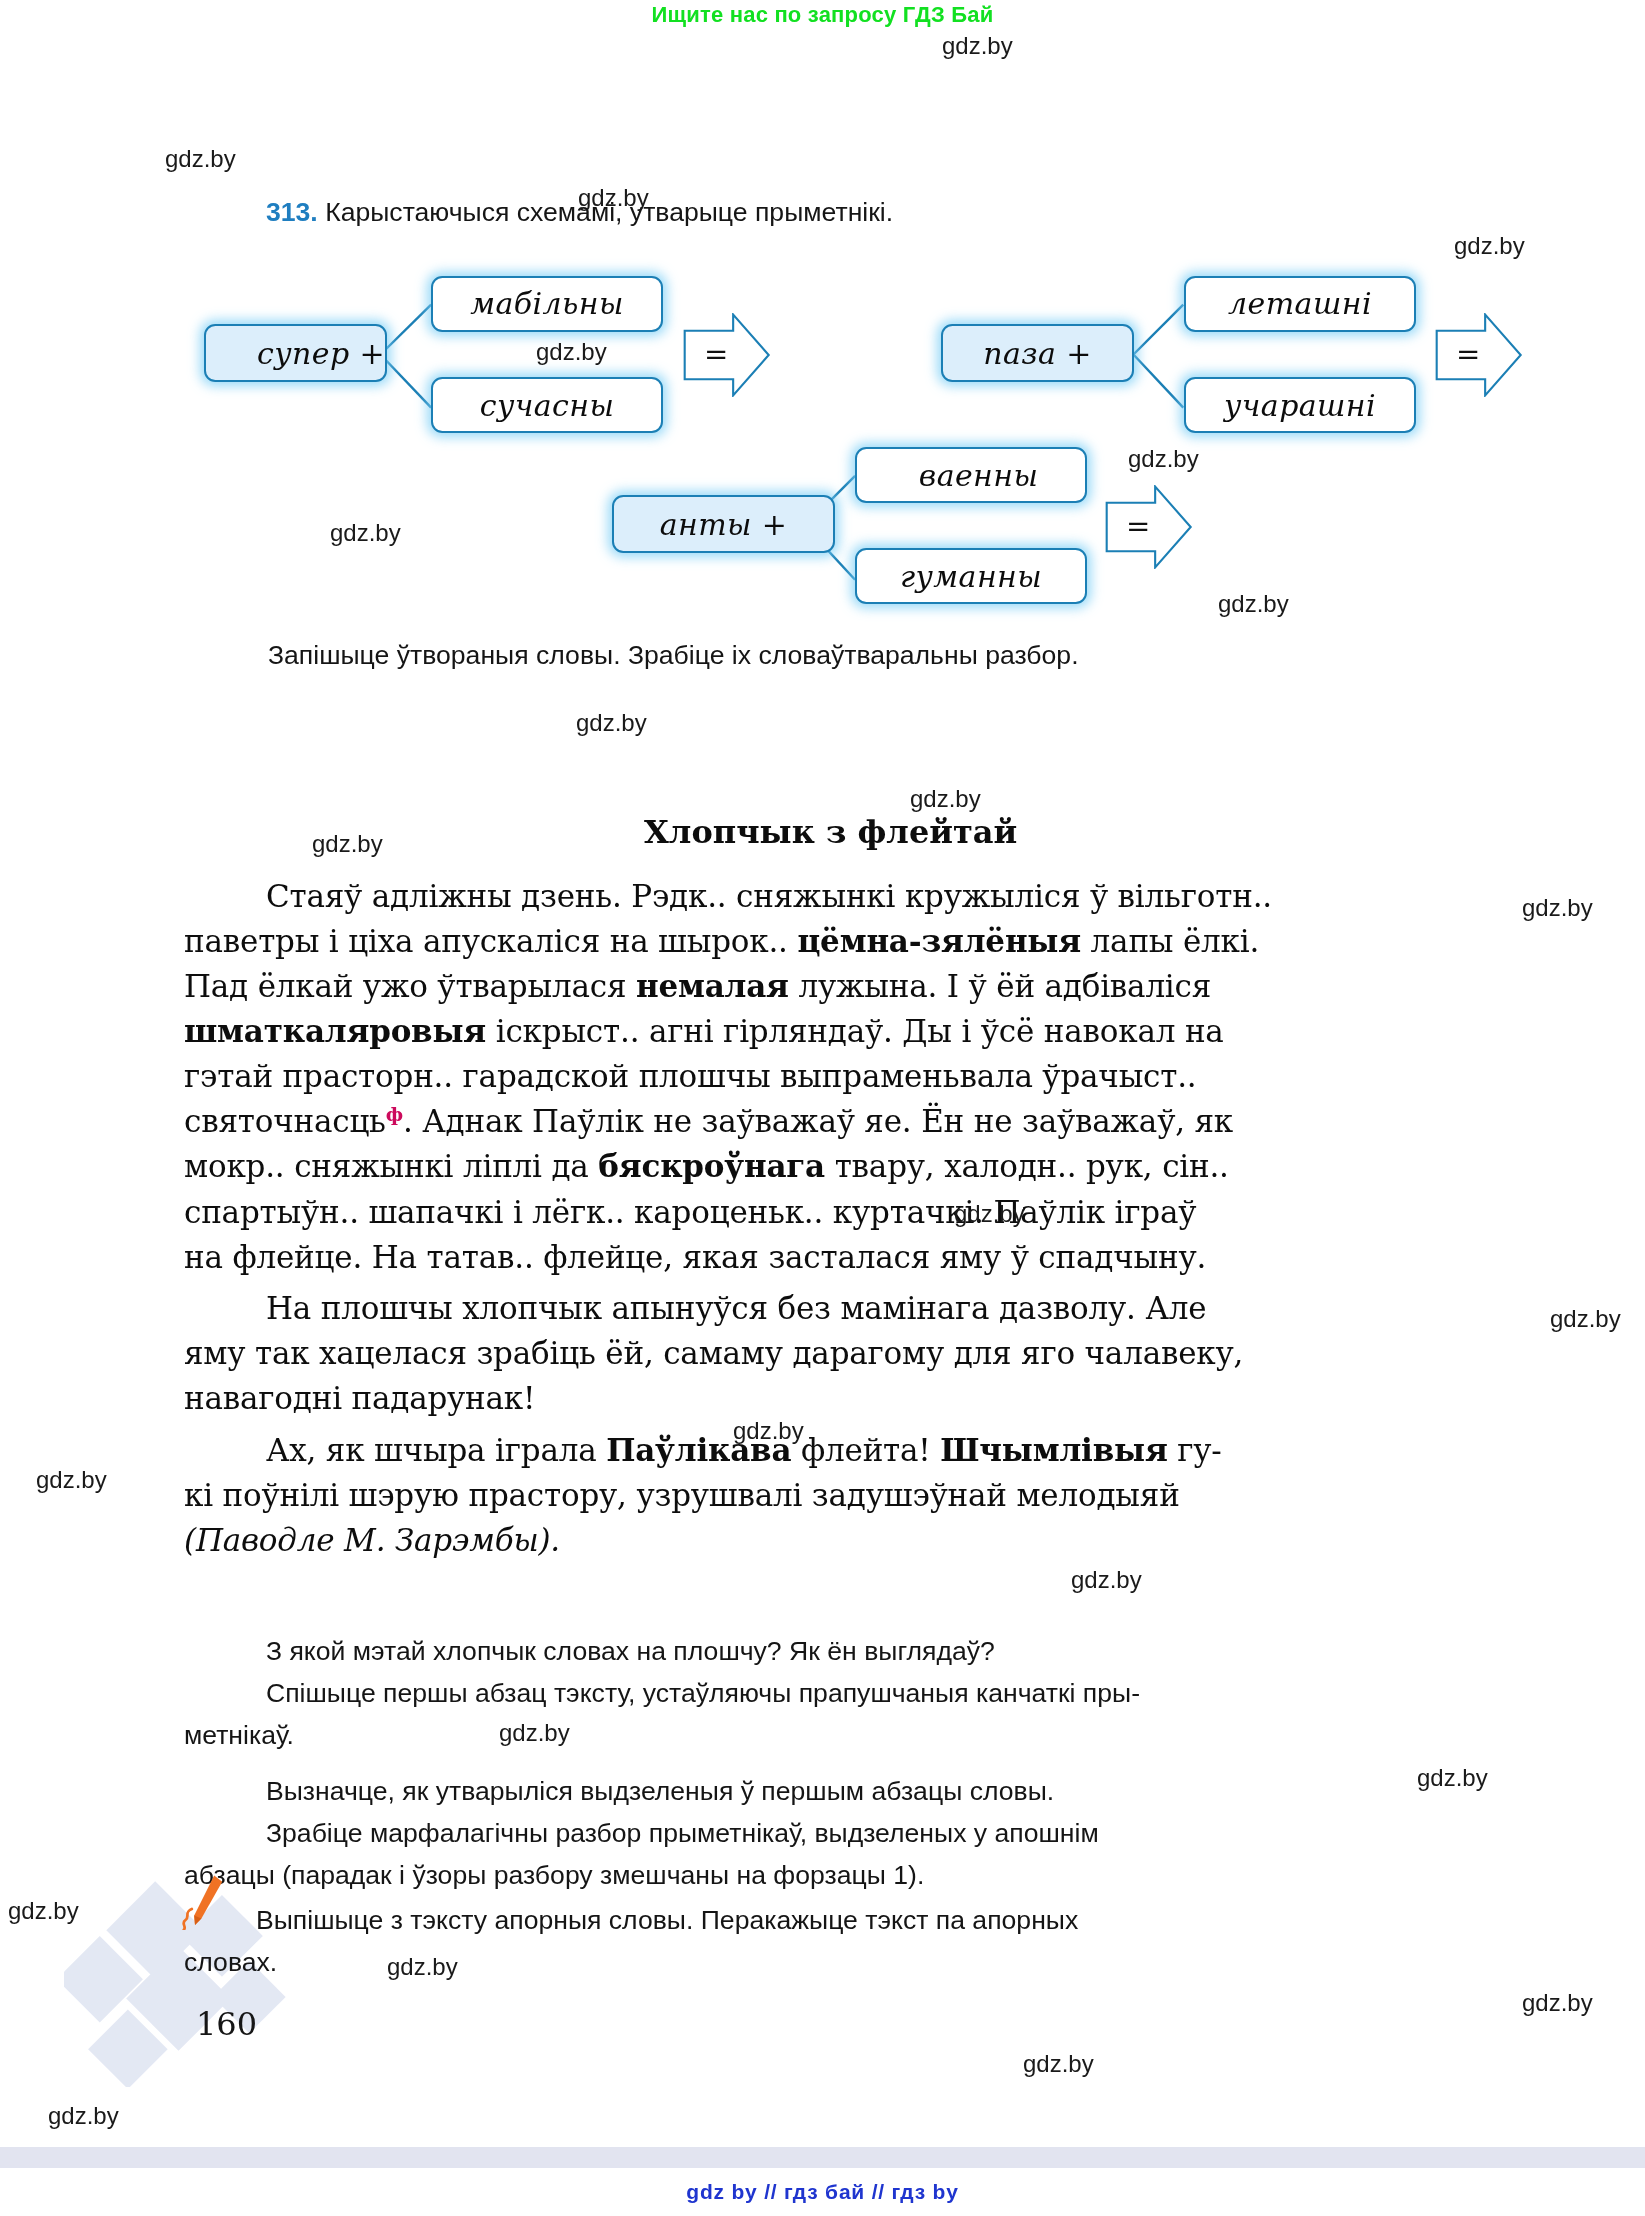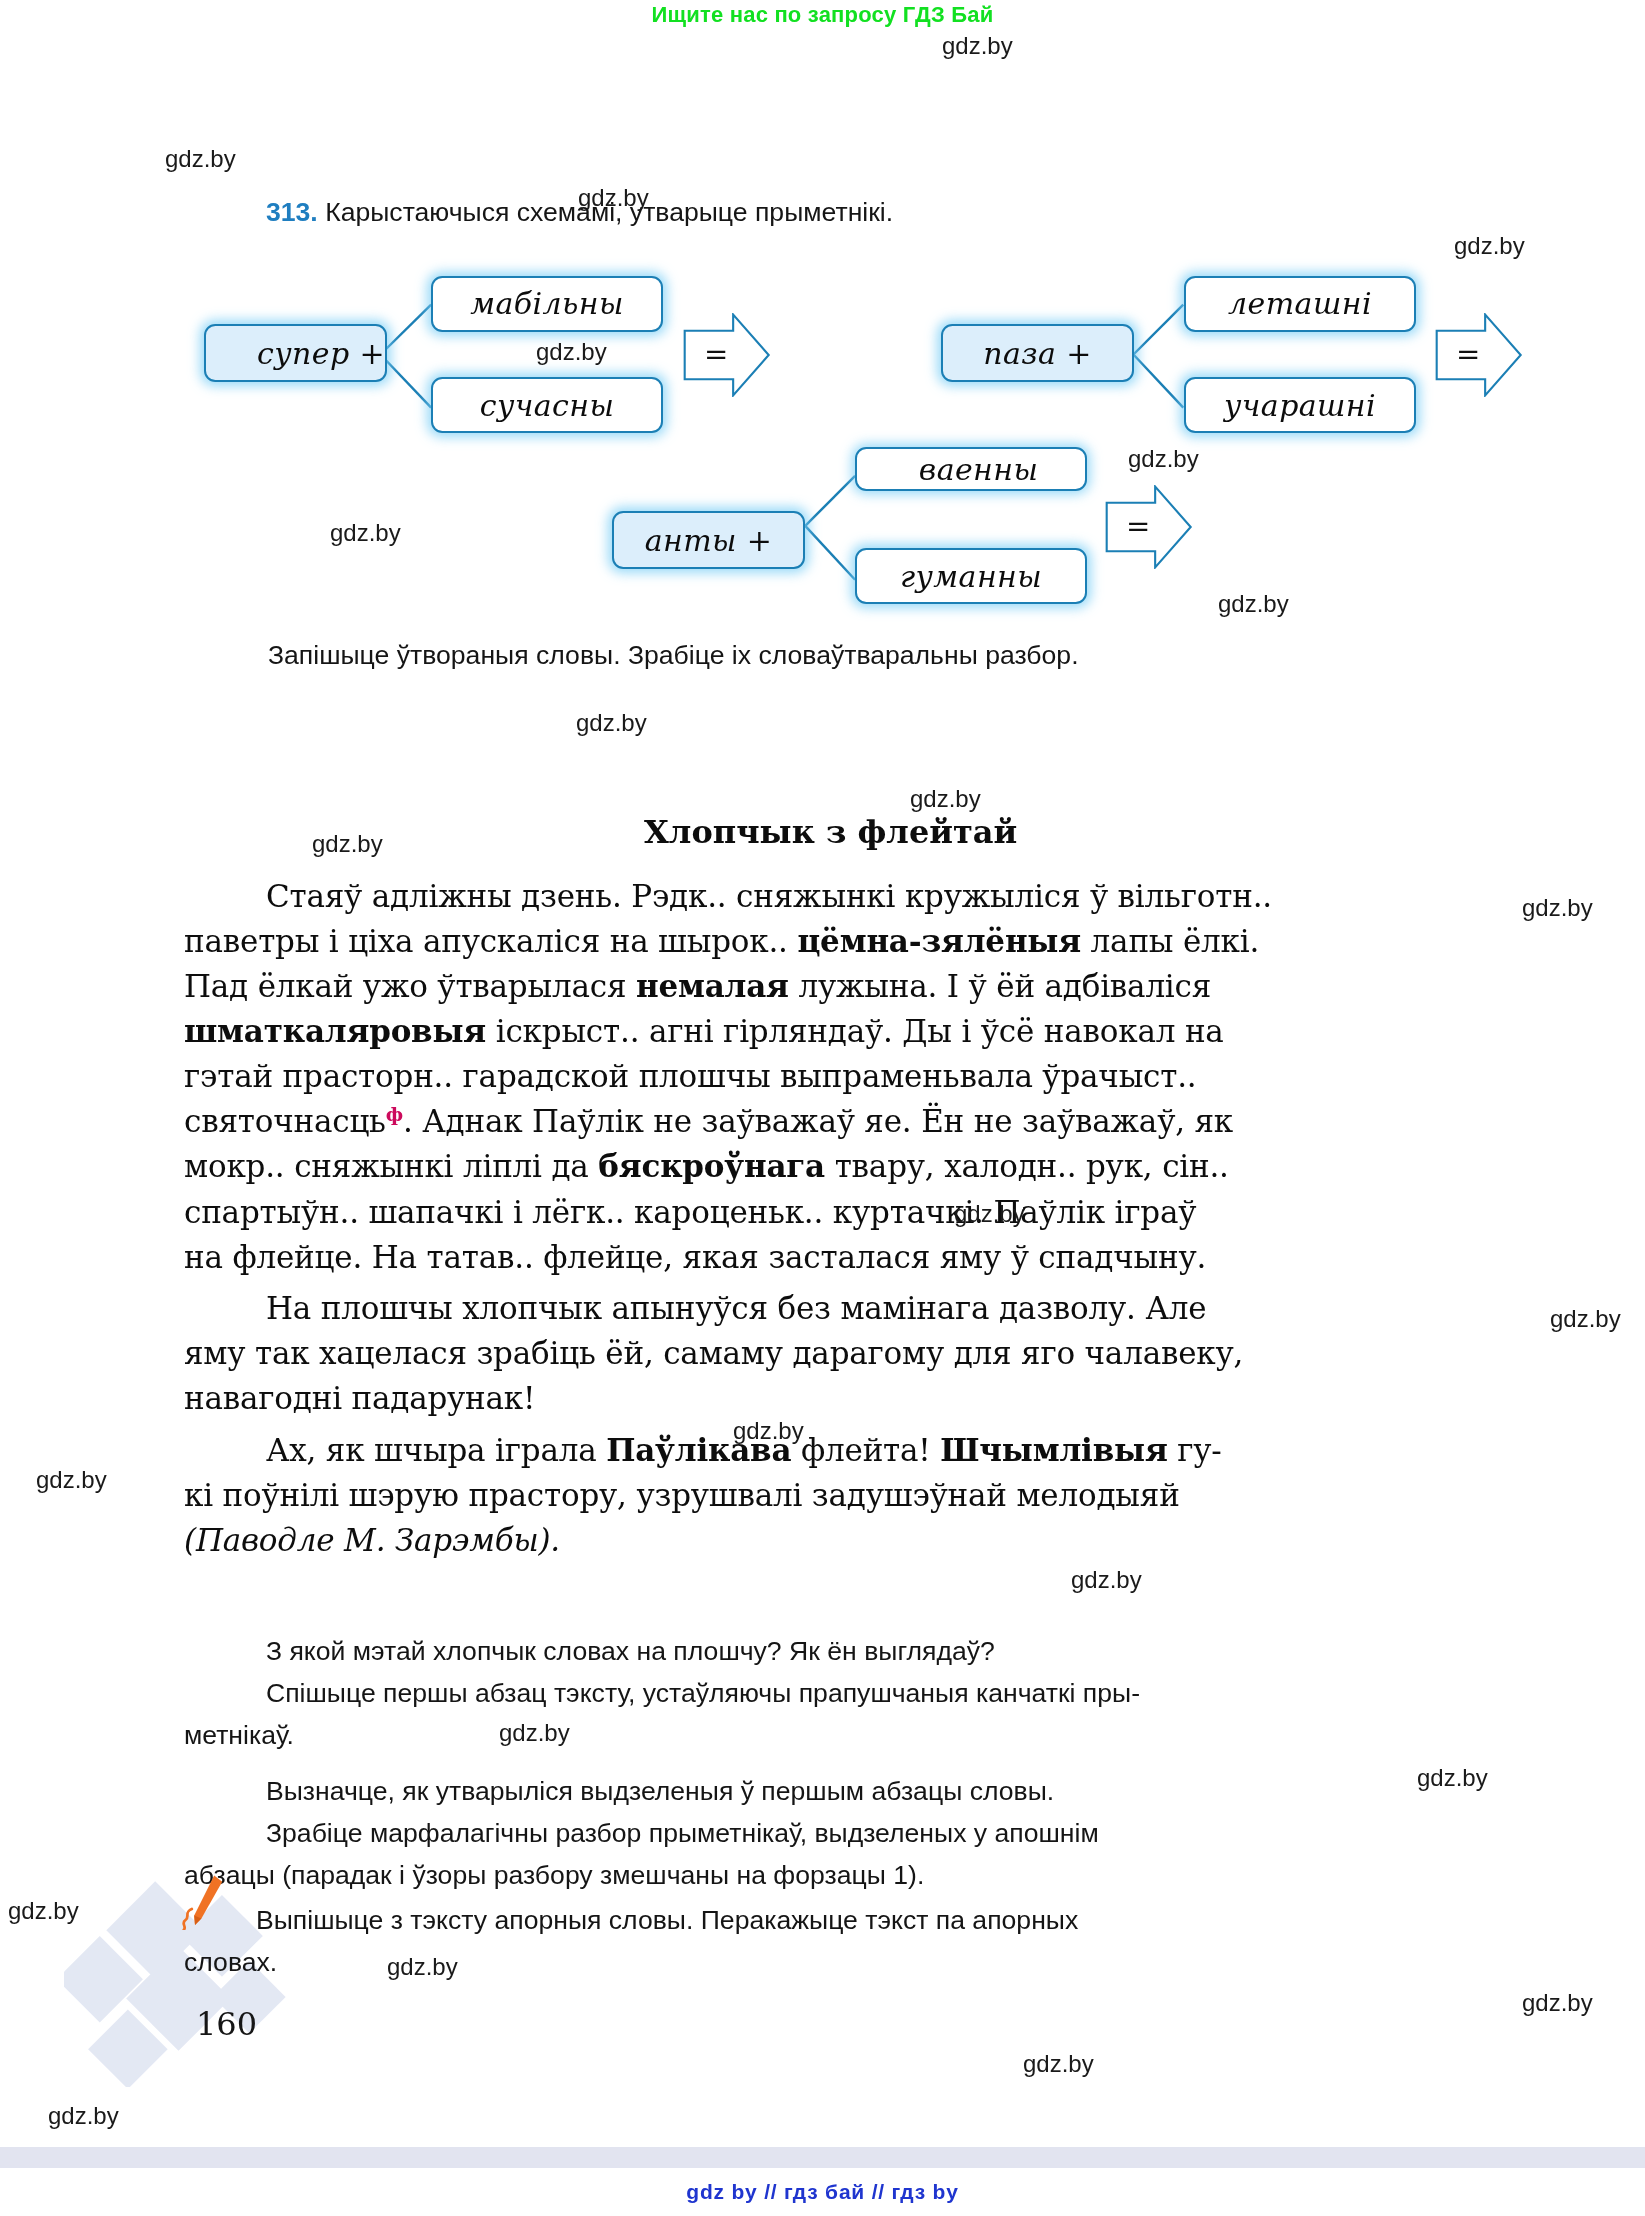--- a/index.html
+++ b/index.html
@@ -211,24 +211,24 @@
     <div class="dbox" style="left:1184px; top:111px; width:232px; height:56px;">
       <span>учарашні</span>
     </div>
     <div class="arrowbox" style="left:1435px; top:47px;">
       <svg width="89" height="84" viewBox="0 0 110 104">
         <path d="M2,22 L62,22 L62,2 L106,52 L62,102 L62,82 L2,82 Z" fill="#ffffff" stroke="#1b7fb5" stroke-width="2.6"></path>
         <text x="26" y="63" font-family="DejaVu Serif, serif" font-size="36" fill="#111">=</text>
       </svg>
     </div>
 
-    <div class="dbox root" style="left:612px; top:245px; width:193px; height:58px;">
+    <div class="dbox root" style="left:612px; top:229px; width:223px; height:58px;">
       <span>анты +</span>
     </div>
-    <div class="dbox" style="left:855px; top:181px; width:232px; height:44px;padding-left:15px;">
+    <div class="dbox" style="left:855px; top:181px; width:232px; height:56px;padding-left:15px;">
       <span>ваенны</span>
     </div>
     <div class="dbox" style="left:855px; top:282px; width:232px; height:56px;">
       <span>гуманны</span>
     </div>
     <div class="arrowbox" style="left:1105px; top:219px;">
       <svg width="89" height="84" viewBox="0 0 110 104">
         <path d="M2,22 L62,22 L62,2 L106,52 L62,102 L62,82 L2,82 Z" fill="#ffffff" stroke="#1b7fb5" stroke-width="2.6"></path>
         <text x="26" y="63" font-family="DejaVu Serif, serif" font-size="36" fill="#111">=</text>
       </svg>

